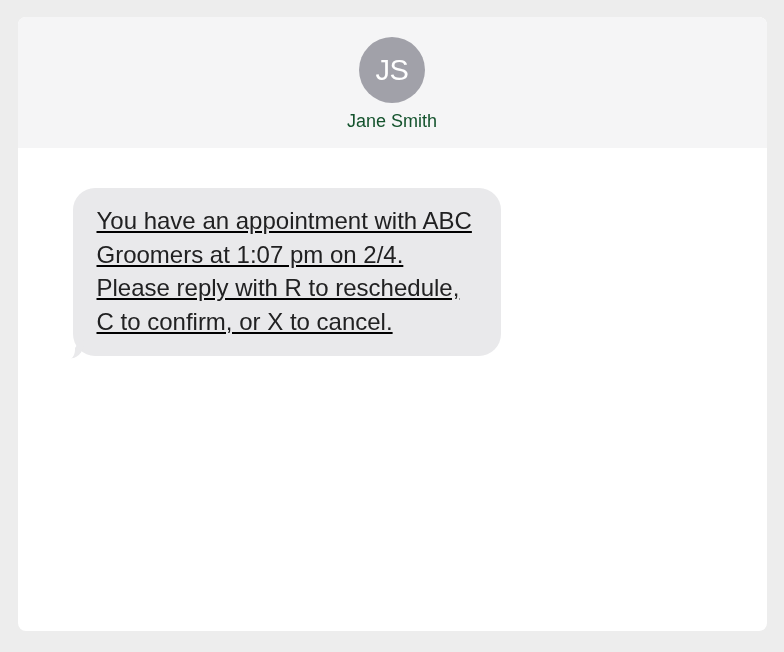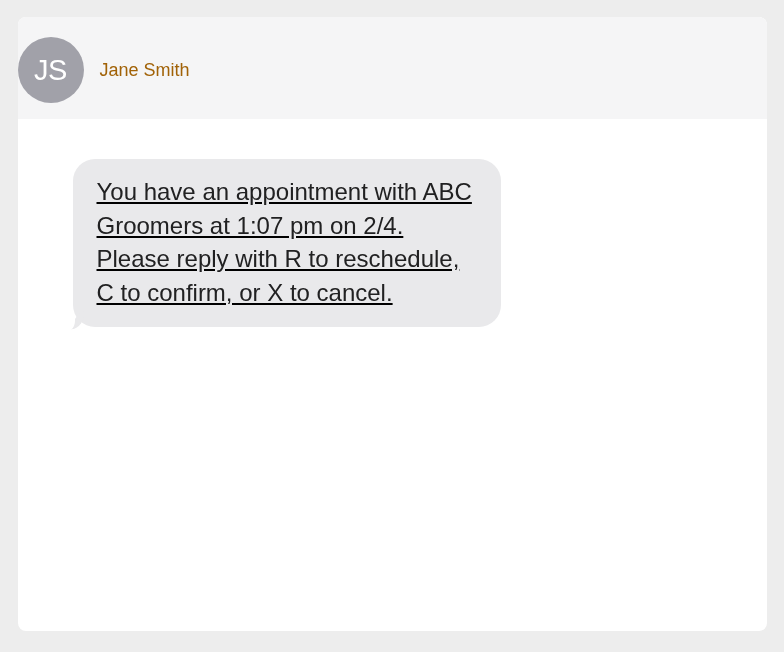--- a/index.html
+++ b/index.html
@@ -26,41 +26,41 @@
       border-radius: 8px;
       overflow: hidden;
       display: flex;
       flex-direction: column;
     }
     
     .header {
       background-color: #f5f5f6;
       padding: 20px 0 16px 0;
       display: flex;
-      flex-direction: row;
+      flex-direction: column;
       align-items: center;
-      gap: 16px;
+      gap: 8px;
     }
     
     .avatar {
       width: 66px;
       height: 66px;
       border-radius: 50%;
       background-color: #a1a1a9;
       display: flex;
       align-items: center;
       justify-content: center;
       color: #ffffff;
       font-size: 29px;
       font-weight: 400;
       letter-spacing: -0.5px;
     }
     
     .contact-name {
-      color: #a16207;
+      color: #14532d;
       font-size: 18px;
       font-weight: 400;
     }
     
     .messages-area {
       flex: 1;
       padding: 40px 40px 20px 55px;
     }
     
     .message-bubble {

